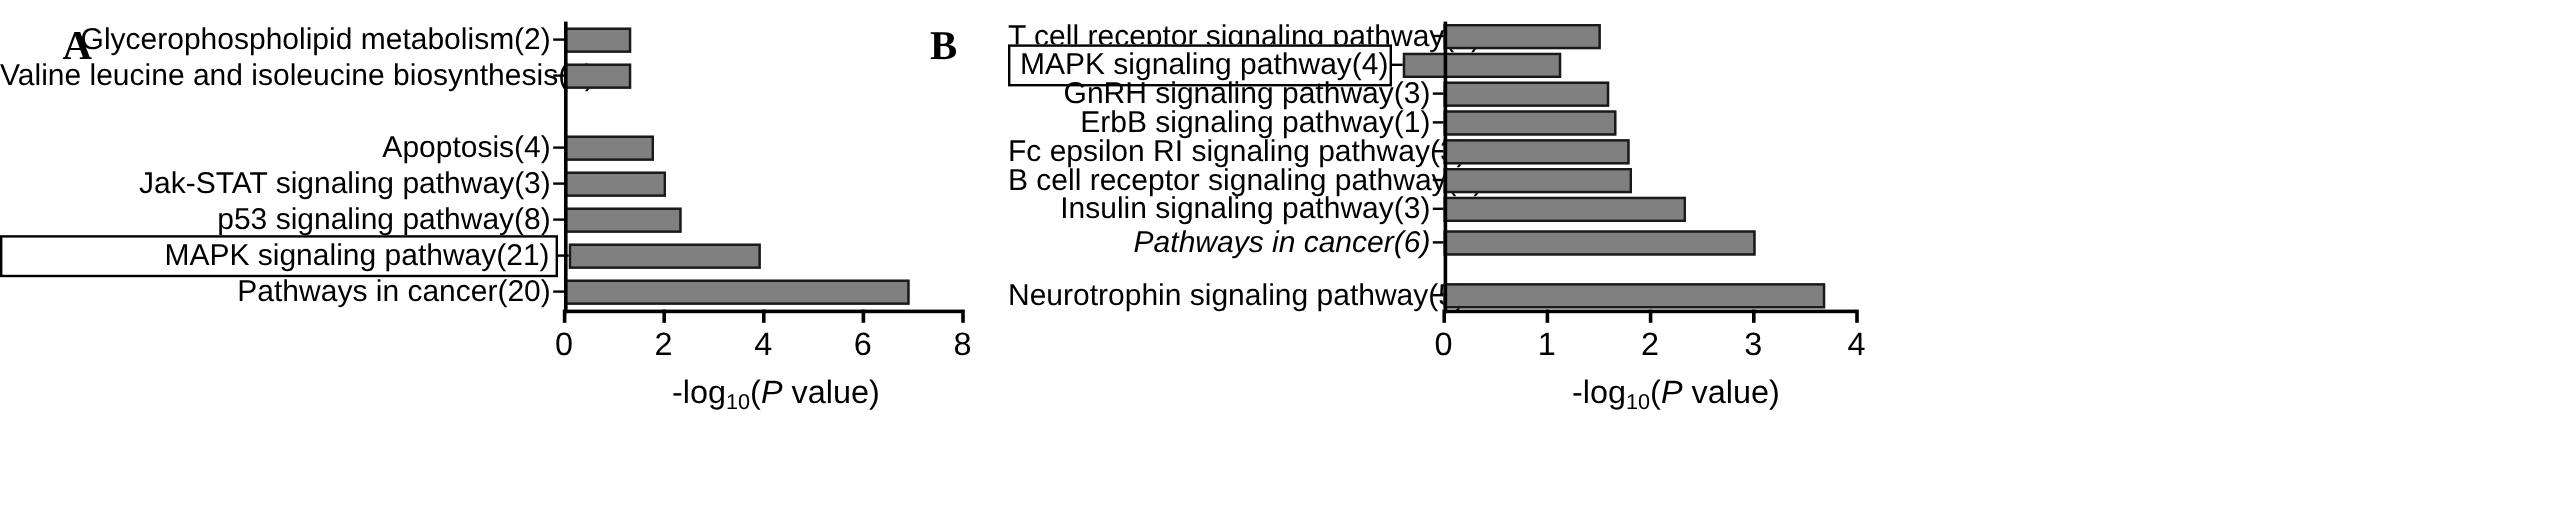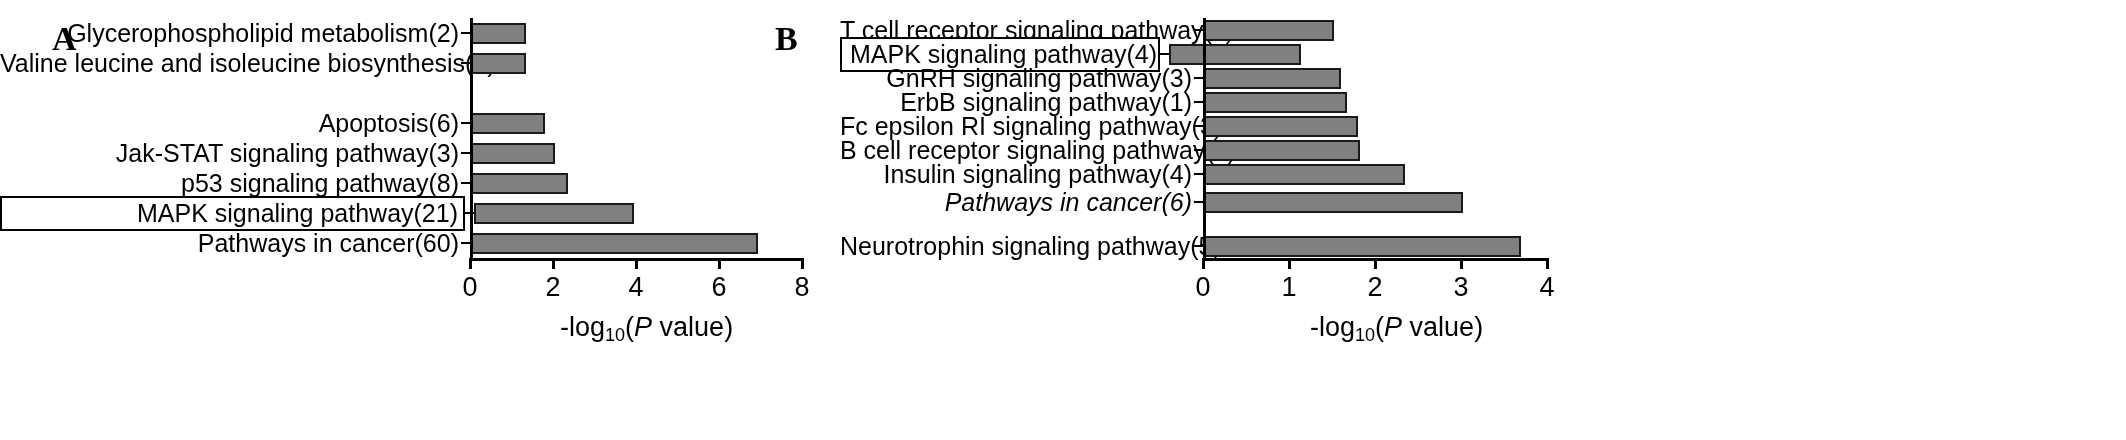--- a/index.html
+++ b/index.html
@@ -143,41 +143,41 @@
             <div class="cat-label" style="width: 461px;">Glycerophospholipid metabolism(2)</div>
             <div class="tickmark" style="width: 9px;"></div>
             <div class="bar" title="Glycerophospholipid metabolism(6) = 1.35" style="width: 56.025px; background: rgb(128, 128, 128); border-color: rgb(26, 26, 26);"></div>
           </div>
           <div class="row" style="top: 30px; height: 30px;">
             <div class="cat-label" style="width: 461px;">Valine leucine and isoleucine biosynthesis(3)</div>
             <div class="tickmark" style="width: 9px;"></div>
             <div class="bar" title="Valine leucine and isoleucine biosynthesis(3) = 1.35" style="width: 56.025px; background: rgb(128, 128, 128); border-color: rgb(26, 26, 26);"></div>
           </div>
           <div class="row" style="top: 90px; height: 30px;">
-            <div class="cat-label" style="width: 461px;">Apoptosis(6)</div>
+            <div class="cat-label" style="width: 461px;">Apoptosis(4)</div>
             <div class="tickmark" style="width: 9px;"></div>
             <div class="bar" title="Apoptosis(8) = 1.8" style="width: 74.7px; background: rgb(128, 128, 128); border-color: rgb(26, 26, 26);"></div>
           </div>
           <div class="row" style="top: 120px; height: 30px;">
             <div class="cat-label" style="width: 461px;">Jak-STAT signaling pathway(3)</div>
             <div class="tickmark" style="width: 9px;"></div>
             <div class="bar" title="Jak-STAT signaling pathway(9) = 2.05" style="width: 85.075px; background: rgb(128, 128, 128); border-color: rgb(26, 26, 26);"></div>
           </div>
           <div class="row" style="top: 150px; height: 30px;">
             <div class="cat-label" style="width: 461px;">p53 signaling pathway(8)</div>
             <div class="tickmark" style="width: 9px;"></div>
             <div class="bar" title="p53 signaling pathway(8) = 2.35" style="width: 97.525px; background: rgb(128, 128, 128); border-color: rgb(26, 26, 26);"></div>
           </div>
           <div class="row" style="top: 180px; height: 30px;">
             <div class="cat-label boxed" style="width: 465px;">MAPK signaling pathway(21)</div>
             <div class="tickmark" style="width: 9px;"></div>
             <div class="bar" title="MAPK signaling pathway(21) = 3.85" style="width: 159.775px; background: rgb(128, 128, 128); border-color: rgb(26, 26, 26);"></div>
           </div>
           <div class="row" style="top: 210px; height: 30px;">
-            <div class="cat-label" style="width: 461px;">Pathways in cancer(60)</div>
+            <div class="cat-label" style="width: 461px;">Pathways in cancer(20)</div>
             <div class="tickmark" style="width: 9px;"></div>
             <div class="bar" title="Pathways in cancer(30) = 6.95" style="width: 288.425px; background: rgb(128, 128, 128); border-color: rgb(26, 26, 26);"></div>
           </div>
         </div>
     </div>
 
     <div class="axis" id="axis-a" style="left: 470px; top: 258px; width: 332px; height: 45px;">
         <div class="axis-line" style="width: 332px;"></div>
         <div class="axis-vline" style="left: 0px; top: -240px; height: 243px;"></div>
         <div class="axis-tick" style="left: -1px;"></div>
@@ -226,21 +226,21 @@
             <div class="cat-label" style="width: 354px;">Fc epsilon RI signaling pathway(3)</div>
             <div class="tickmark" style="width: 9px;"></div>
             <div class="bar" title="Fc epsilon RI signaling pathway(3) = 1.8" style="width: 154.8px; background: rgb(128, 128, 128); border-color: rgb(26, 26, 26);"></div>
           </div>
           <div class="row" style="top: 120px; height: 24px;">
             <div class="cat-label" style="width: 354px;">B cell receptor signaling pathway(3)</div>
             <div class="tickmark" style="width: 9px;"></div>
             <div class="bar" title="B cell receptor signaling pathway(3) = 1.82" style="width: 156.52px; background: rgb(128, 128, 128); border-color: rgb(26, 26, 26);"></div>
           </div>
           <div class="row" style="top: 144px; height: 24px;">
-            <div class="cat-label" style="width: 354px;">Insulin signaling pathway(4)</div>
+            <div class="cat-label" style="width: 354px;">Insulin signaling pathway(3)</div>
             <div class="tickmark" style="width: 9px;"></div>
             <div class="bar" title="Insulin signaling pathway(4) = 2.35" style="width: 202.1px; background: rgb(128, 128, 128); border-color: rgb(26, 26, 26);"></div>
           </div>
           <div class="row" style="top: 172px; height: 24px; font-style: italic;">
             <div class="cat-label" style="width: 354px;">Pathways in cancer(6)</div>
             <div class="tickmark" style="width: 9px;"></div>
             <div class="bar" title="Pathways in cancer(6) = 3.02" style="width: 259.72px; background: rgb(128, 128, 128); border-color: rgb(26, 26, 26);"></div>
           </div>
           <div class="row" style="top: 216px; height: 24px;">
             <div class="cat-label" style="width: 354px;">Neurotrophin signaling pathway(5)</div>

